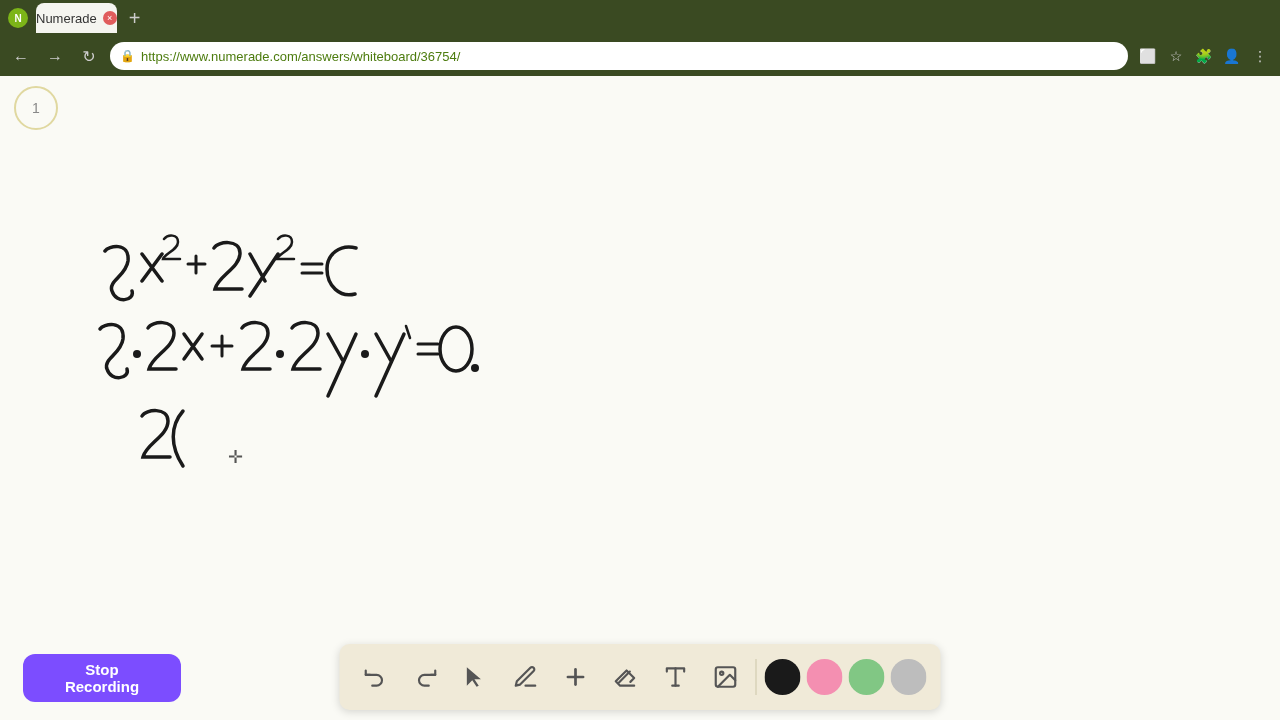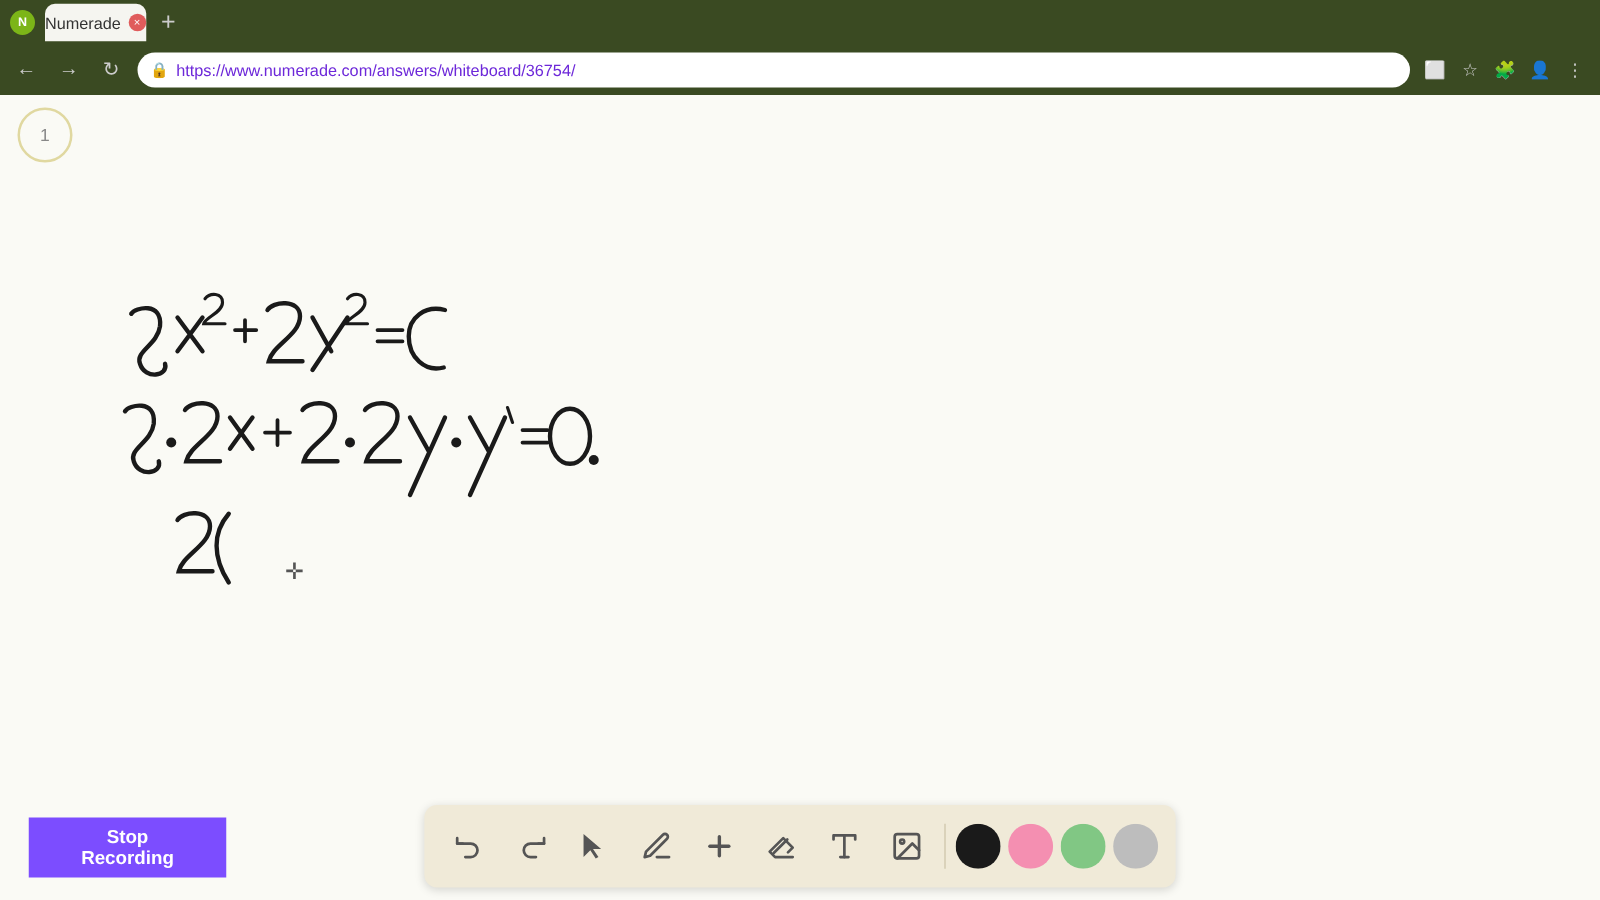--- a/index.html
+++ b/index.html
@@ -67,21 +67,21 @@
       flex: 1;
       background: #fff;
       border-radius: 20px;
       height: 28px;
       display: flex; align-items: center;
       padding: 0 10px;
       font-size: 13px; color: #333;
       gap: 6px;
     }
     .url-lock { font-size: 12px; color: #666; }
-    .url-text { font-size: 13px; color: #6d28d9; }
+    .url-text { font-size: 13px; color: #4d7c0f; }
     .toolbar-right {
       display: flex; align-items: center; gap: 4px;
       color: #ccc;
     }
     .toolbar-icon {
       width: 24px; height: 24px;
       display: flex; align-items: center; justify-content: center;
       font-size: 14px; color: #ccc; cursor: pointer;
     }
 
@@ -113,21 +113,21 @@
       width: 100%; height: 100%;
     }
 
     
     .stop-recording-btn {
       position: absolute;
       bottom: 18px; left: 23px;
       background: #7c4dff;
       color: white;
       border: none;
-      border-radius: 0;
+      border-radius: 12px;
       padding: 14px 37px;
       font-size: 15px;
       font-weight: 600;
       cursor: pointer;
       width: 158px;
       height: 48px;
       display: flex; align-items: center; justify-content: center;
     }
 
     

